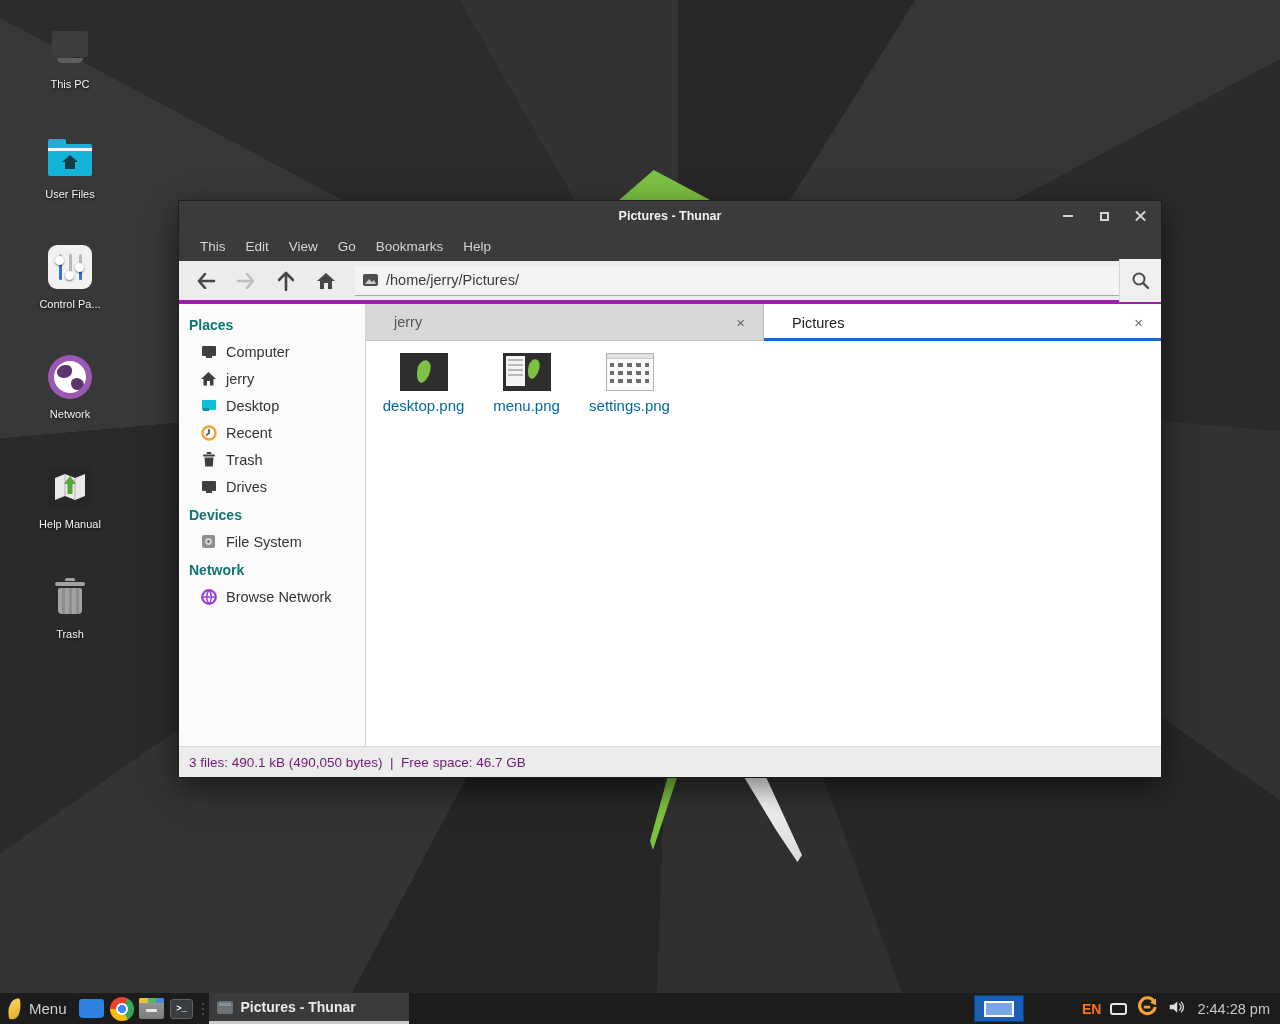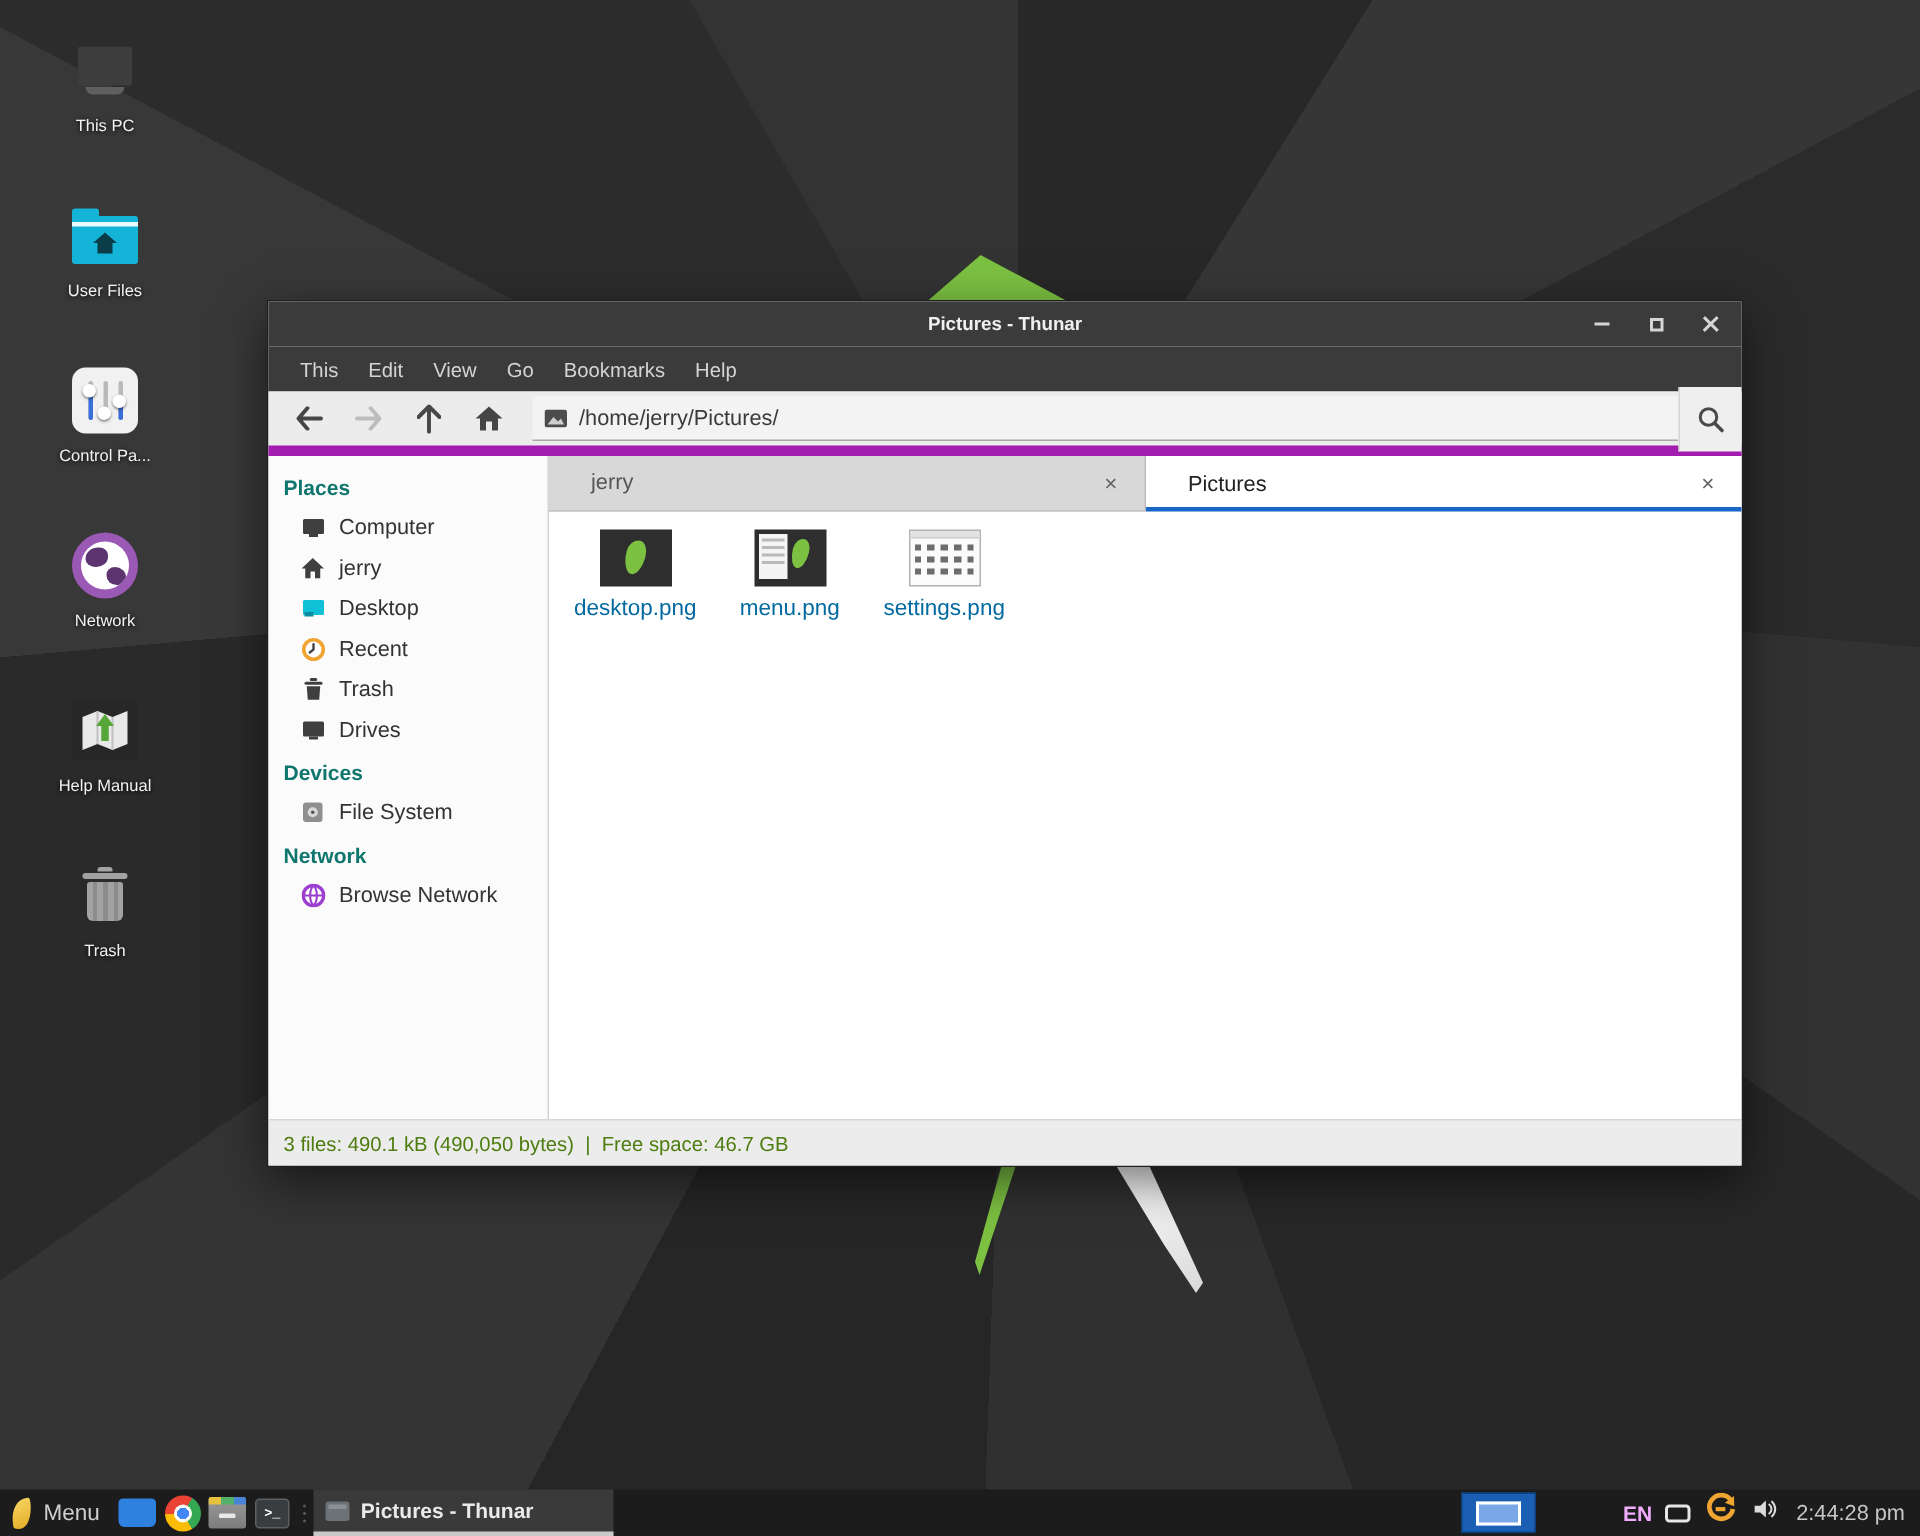--- a/index.html
+++ b/index.html
@@ -73,21 +73,21 @@
   .win-btn { width:22px; height:22px; display:flex; align-items:center; justify-content:center; cursor:default; }
   .glyph-min { width:10px; height:2px; background:#d5d5d5; }
   .glyph-max { width:9px; height:9px; border:2px solid #d5d5d5; }
   .glyph-close { position:relative; width:11px; height:11px; }
   .glyph-close::before,.glyph-close::after { content:""; position:absolute; left:-1px; top:4.5px; width:13px; height:2.2px; background:#d5d5d5; }
   .glyph-close::before { transform:rotate(45deg); } .glyph-close::after { transform:rotate(-45deg); }
 
   .menubar { height:30px; background:#3b3b3b; display:flex; align-items:center; padding-left:11px; flex:0 0 auto; }
   .menu-item { color:#d4d4d4; font-size:13.5px; padding:5px 10px; }
 
-  .toolbar { height:43px; background:#ececec; border-bottom:7px solid #a21caf;
+  .toolbar { height:43px; background:#ececec; border-bottom:4px solid #a21caf;
     display:flex; align-items:center; flex:0 0 auto; }
   .nav-btn { width:38px; height:36px; display:flex; align-items:center; justify-content:center; margin-left:2px; }
   .nav-btn:first-child { margin-left:8px; }
   .pathbar { flex:1; height:30px; margin-left:10px; background:#f3f3f3;
     border-bottom:1px solid #a8a8a8; display:flex; align-items:center; padding:0 8px; }
   .path-text { font-size:14.5px; color:#3a3a3a; margin-left:8px; }
   .search-btn { width:42px; height:43px; display:flex; align-items:center; justify-content:center;
     border-left:1px solid #d6d6d6; background:#efefef; }
 
   .win-body { flex:1; display:flex; min-height:0; }
@@ -118,21 +118,21 @@
   .th-menu .panel { position:absolute; left:3px; top:3px; width:19px; height:30px; background:#f4f4f4; }
   .th-menu .panel i { display:block; height:2px; background:#b9b9b9; margin:3px 2px 0 2px; }
   .th-menu .green-blob { left:25px; top:6px; width:11px; height:20px; }
   .th-settings { background:#fbfbfb; border:1px solid #b2b2b2; }
   .th-settings .bar { height:5px; background:#e3e3e3; border-bottom:1px solid #cfcfcf; }
   .th-settings .row { display:flex; gap:4px; padding:4px 3px 0 3px; }
   .th-settings .cell { width:5px; height:4px; background:#6d6d6d; }
 
   .statusbar { height:31px; background:#ececec; border-top:1px solid #d6d6d6;
     display:flex; align-items:center; padding-left:10px; flex:0 0 auto; }
-  .status-text { font-size:13.5px; color:#4d7c0f; white-space:pre; }
+  .status-text { font-size:13.5px; color:#701a75; white-space:pre; }
 
   
   .taskbar { position:absolute; left:0; bottom:0; width:1280px; height:31px;
     background:#1c1c1c; display:flex; align-items:center; }
   .tb-menu { display:flex; align-items:center; gap:8px; padding:0 10px 0 8px; height:31px; }
   .feather { width:13px; height:20px; background:linear-gradient(160deg,#f7d668,#e3ac22);
     border-radius:90% 10% 70% 30% / 80% 20% 90% 10%; transform:rotate(-6deg); }
   .tb-menu-label { color:#cfcfcf; font-size:15px; }
   .tb-launcher { width:30px; height:31px; display:flex; align-items:center; justify-content:center; }
 
@@ -158,21 +158,21 @@
   .task-ico::after { content:""; position:absolute; left:2px; top:2px; right:2px; height:3px; background:#8b9094; }
   .task-label { color:#eaeaea; font-size:14px; font-weight:bold; }
 
   .tb-spacer { flex:1; }
 
   .pager { width:50px; height:27px; background:#1a5fb4; border:1px solid #0d3f7d;
     display:flex; align-items:center; justify-content:center; margin-right:58px; }
   .pager-win { width:30px; height:16px; background:#7aa7e8; border:2px solid #fff; }
 
   .tray { display:flex; align-items:center; gap:9px; padding-right:10px; height:31px; }
-  .tray-kbd { color:#f0abfc; font-size:14px; font-weight:bold; }
+  .tray-kbd { color:#f97316; font-size:14px; font-weight:bold; }
   .ic-display { width:17px; height:12px; border:2px solid #e6e6e6; border-radius:3px; }
   .tray-clock { color:#c6c6c6; font-size:14.5px; margin-left:2px; }
 </style>
 </head>
 <body>
 
 <div class="wp-frag wp-green-triangle"></div>
 <div class="wp-frag wp-green-sliver"></div>
 <div class="wp-frag wp-white-blade"></div>
 

